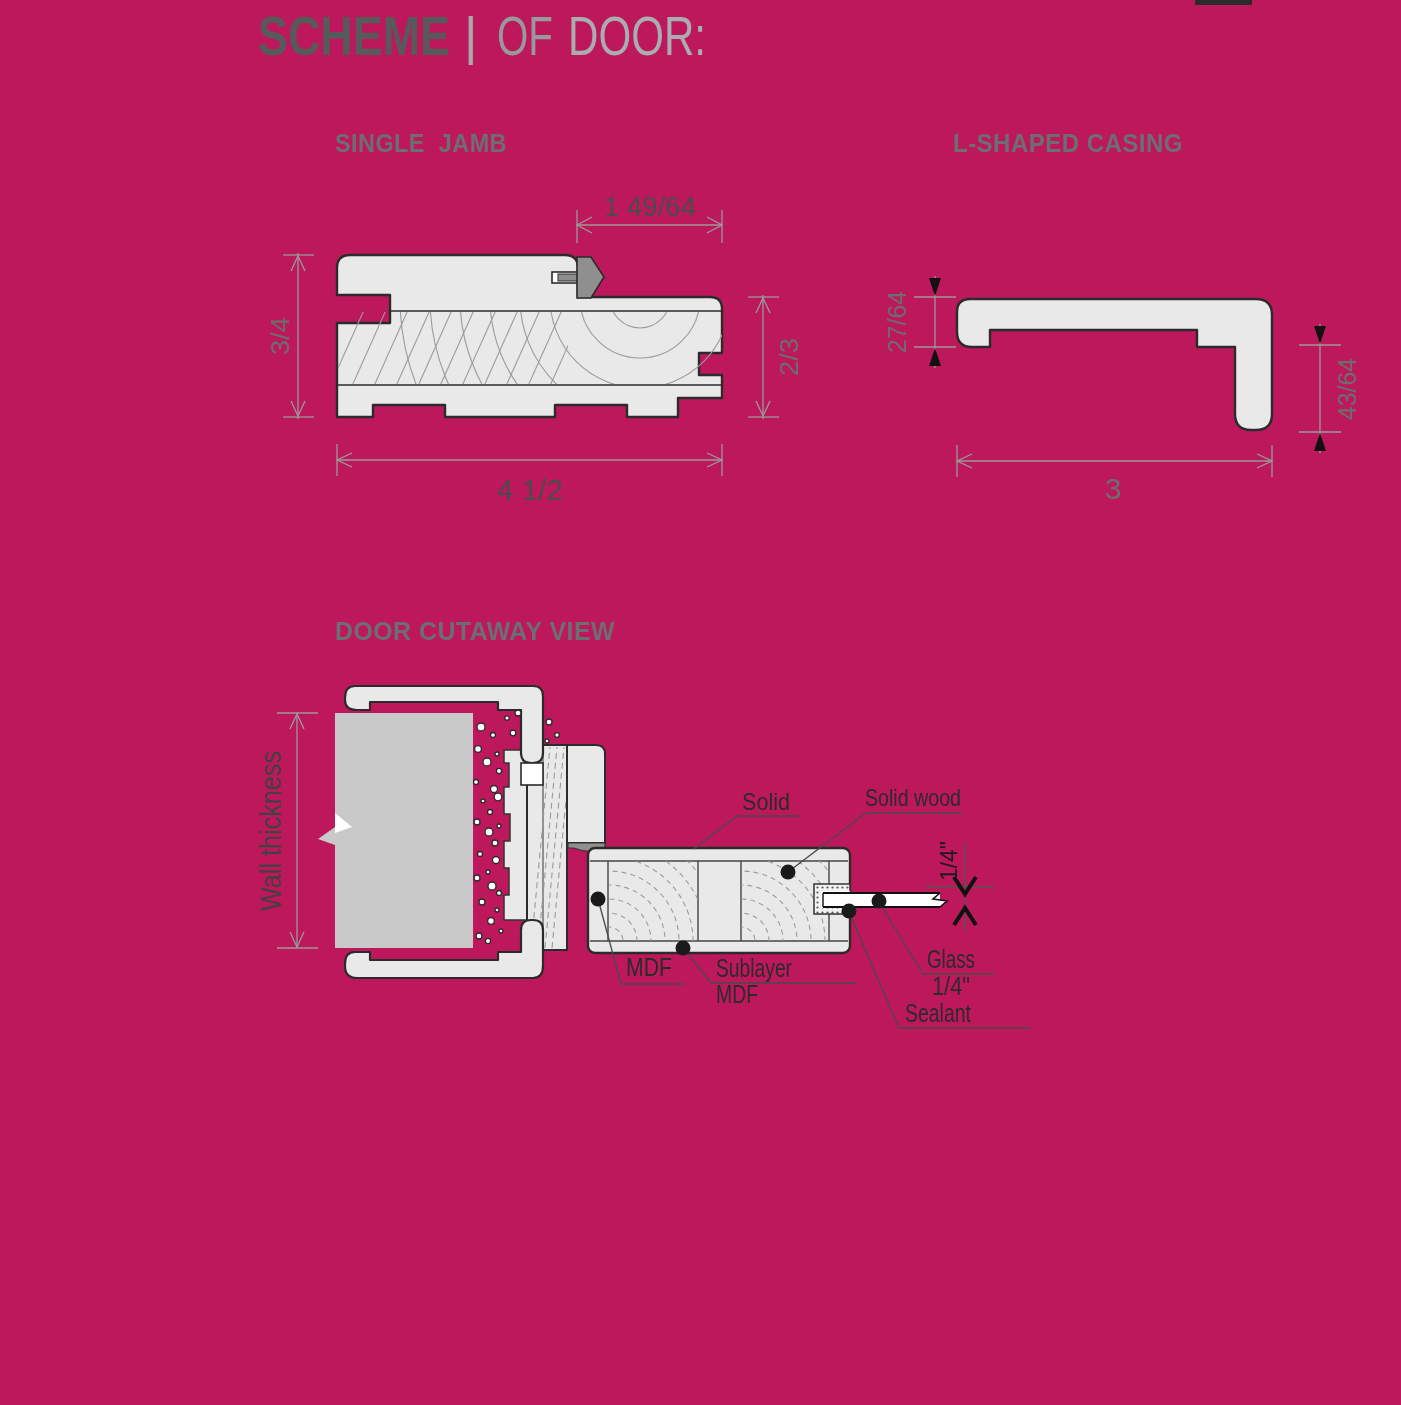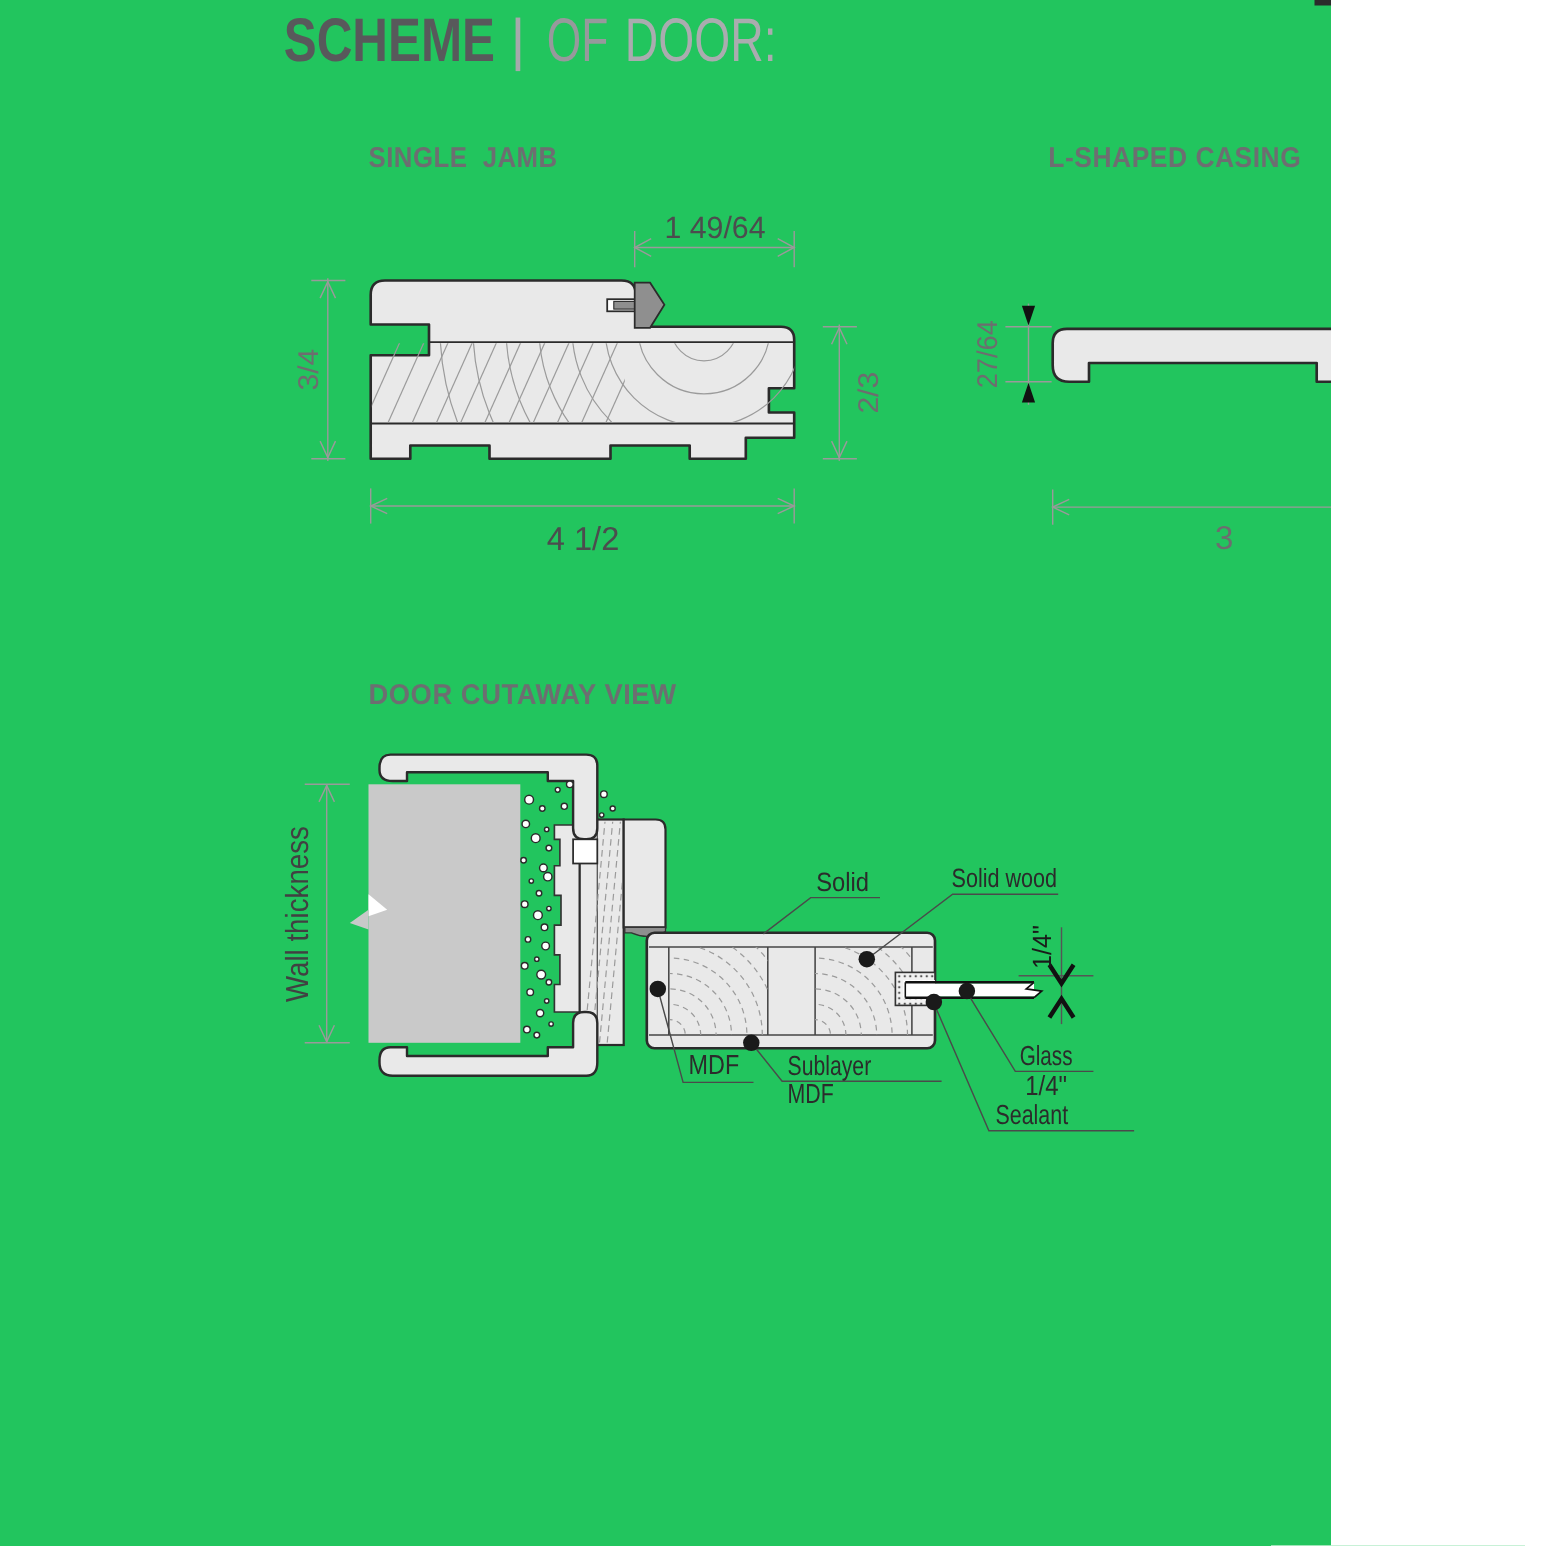--- a/index.html
+++ b/index.html
@@ -1,16 +1,16 @@
 <!DOCTYPE html>
 <html><head>
 <meta charset="utf-8">
 <style>
   html,body{margin:0;padding:0;background:#ffffff;}
-  .page{position:relative;width:1210px;height:1405px;background:#22c55e;overflow:hidden;
+  .page{position:relative;width:1401px;height:1405px;background:#be185d;overflow:hidden;
         font-family:"Liberation Sans", sans-serif;}
   svg{position:absolute;left:0;top:0;}
   text{font-family:"Liberation Sans", sans-serif;}
   .t-head-bold{font-weight:bold;}
   .t-sec{font-weight:bold;letter-spacing:.5px;}
 </style>
 </head>
 <body>
 
 <div class="page">

